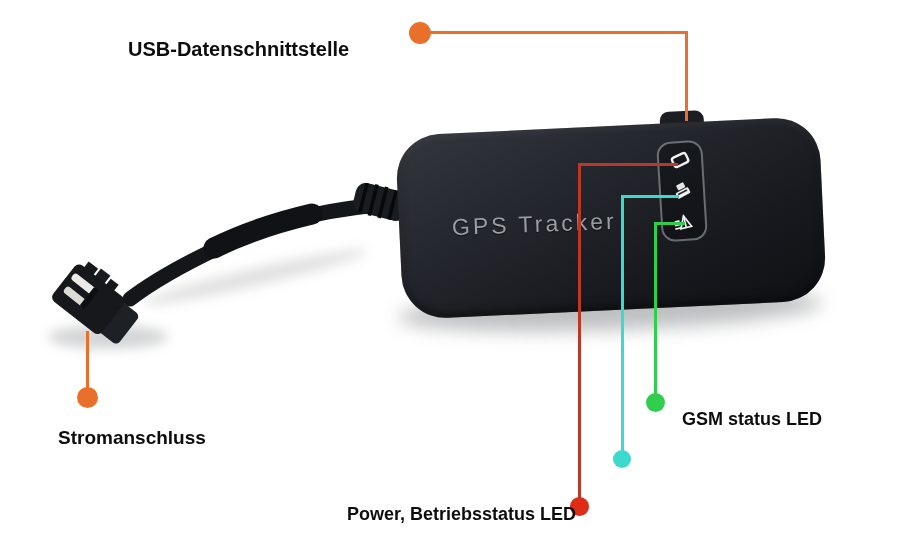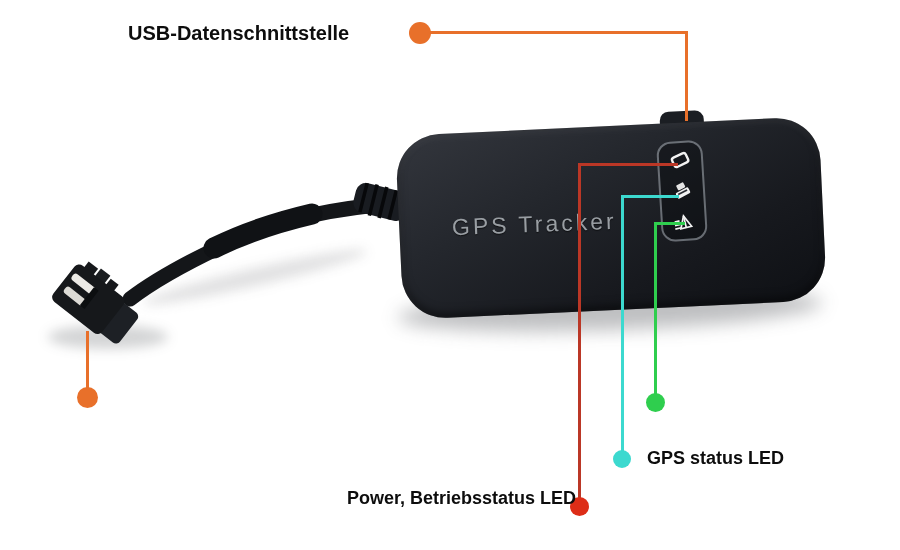--- a/index.html
+++ b/index.html
@@ -38,21 +38,21 @@
   
   .line{z-index:6;}
   .dot{border-radius:50%;z-index:7;}
   .c-orange{background:#E8702A;}
   .c-red{background:#BB3726;}
   .c-red-dot{background:#DD2D17;}
   .c-cyan{background:#3CD9CF;}
   .c-green{background:#2FCE4E;}
 
   
-  .lbl{color:#0d0d0d;font-weight:bold;z-index:8;white-space:nowrap;}
+  .lbl{color:#0d0d0d;font-weight:bold;z-index:8;white-space:nowrap;margin-top:16px;}
   .lbl-usb{left:128px;top:22px;font-size:20px;}
   .lbl-strom{left:58px;top:411px;font-size:19px;}
   .lbl-gsm{left:682px;top:393px;font-size:18px;}
   .lbl-gps{left:647px;top:448px;font-size:18px;}
   .lbl-power{left:347px;top:488px;font-size:18px;}
 </style>
 </head>
 <body>
 
 <div id="canvas">
@@ -122,16 +122,17 @@
   <div class="abs dot c-cyan" style="left:613px;top:450px;width:18px;height:18px;"></div>
 
   <div class="abs line c-green" style="left:654px;top:222px;width:31px;height:3px;"></div>
   <div class="abs line c-green" style="left:654px;top:222px;width:3px;height:172px;"></div>
   <div class="abs dot c-green" style="left:646px;top:393px;width:19px;height:19px;"></div>
 
   <div class="abs line c-orange" style="left:86px;top:331px;width:3px;height:58px;"></div>
   <div class="abs dot c-orange" style="left:77px;top:387px;width:21px;height:21px;"></div>
 
   <div class="abs lbl lbl-usb">USB-Datenschnittstelle</div>
-  <div class="abs lbl lbl-gps">GPS status LED</div>
+  <div class="abs lbl lbl-strom">Stromanschluss</div>
+  <div class="abs lbl lbl-gsm">GSM status LED</div>
   <div class="abs lbl lbl-power">Power, Betriebsstatus LED</div>
 
 </div>
 
 </body></html>

